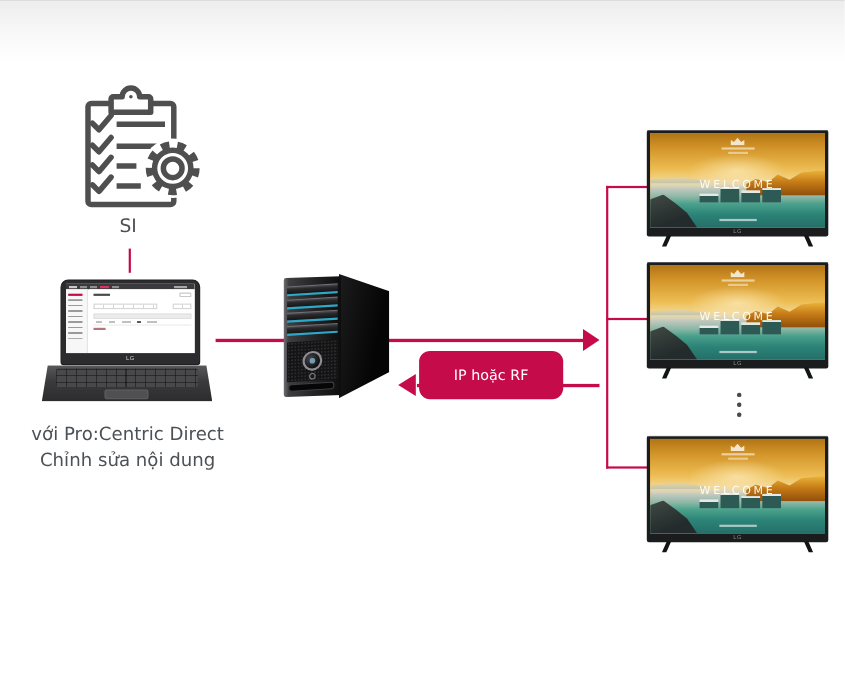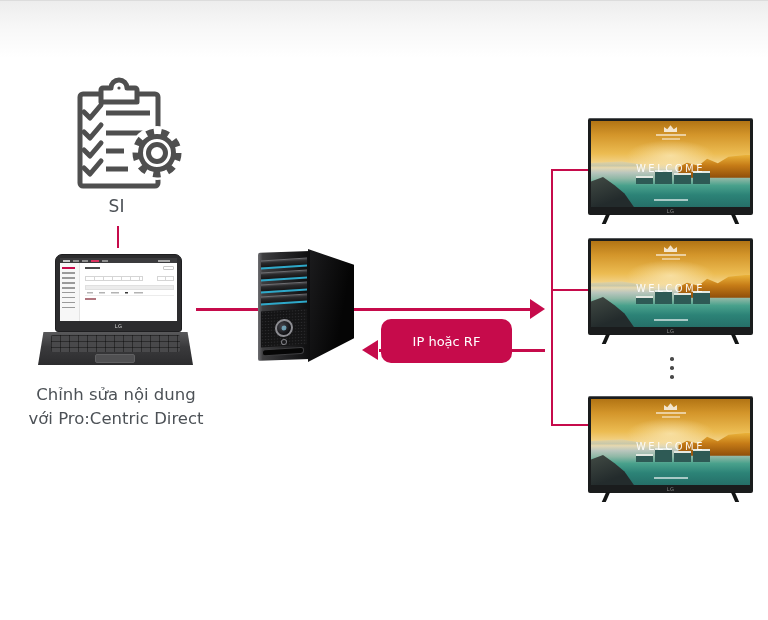--- a/index.html
+++ b/index.html
@@ -210,22 +210,22 @@
         <div class="mini-note"></div>
       </div>
     </div>
     <div class="lt-logo">LG</div>
   </div>
   <div class="abs lt-base">
     <div class="lt-keys"></div>
     <div class="lt-trackpad"></div>
   </div>
   <div class="abs lt-caption">
+    <div>với Pro:Centric Direct</div>
     <div>Chỉnh sửa nội dung</div>
-    <div>với Pro:Centric Direct</div>
   </div>
 
   <div class="abs srv-side"></div>
   <div class="abs srv-front">
     <div class="srv-bays">
       <div class="srv-bay"></div>
       <div class="srv-bay"></div>
       <div class="srv-bay"></div>
       <div class="srv-bay"></div>
     </div>

